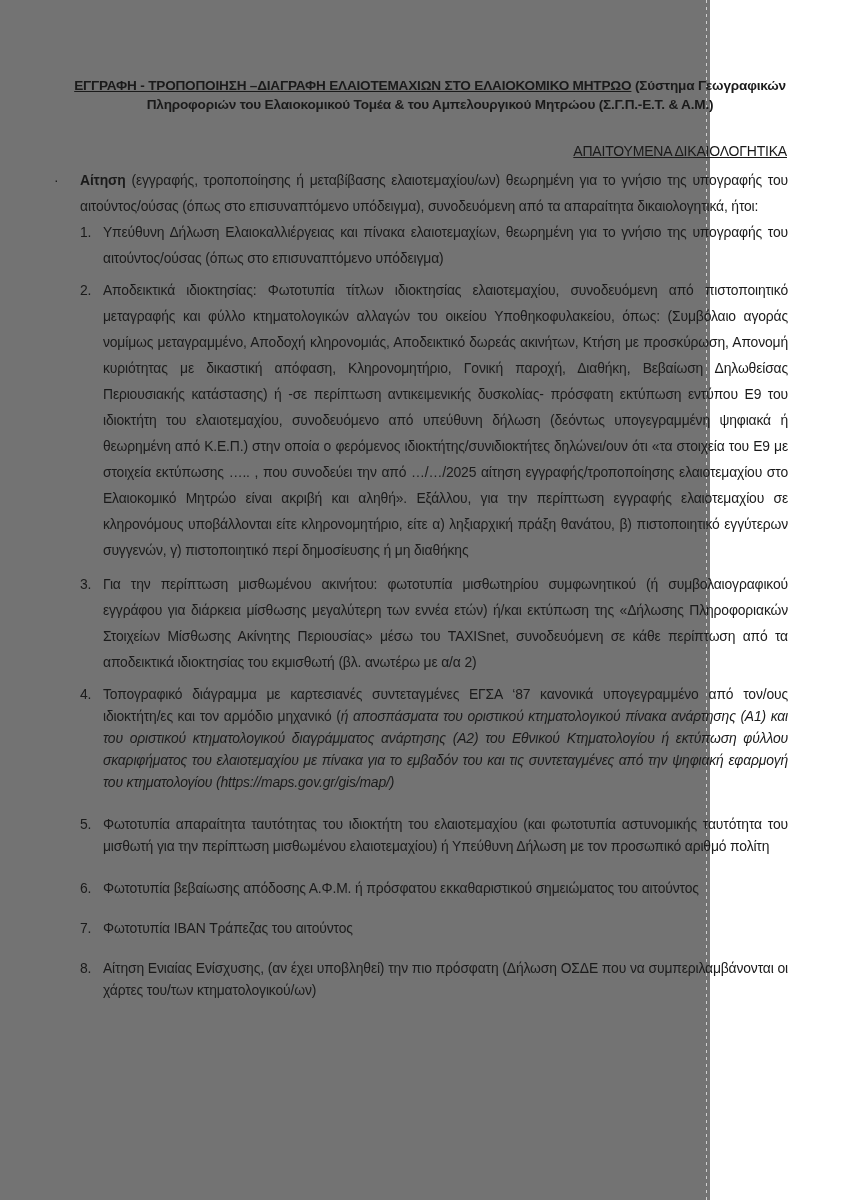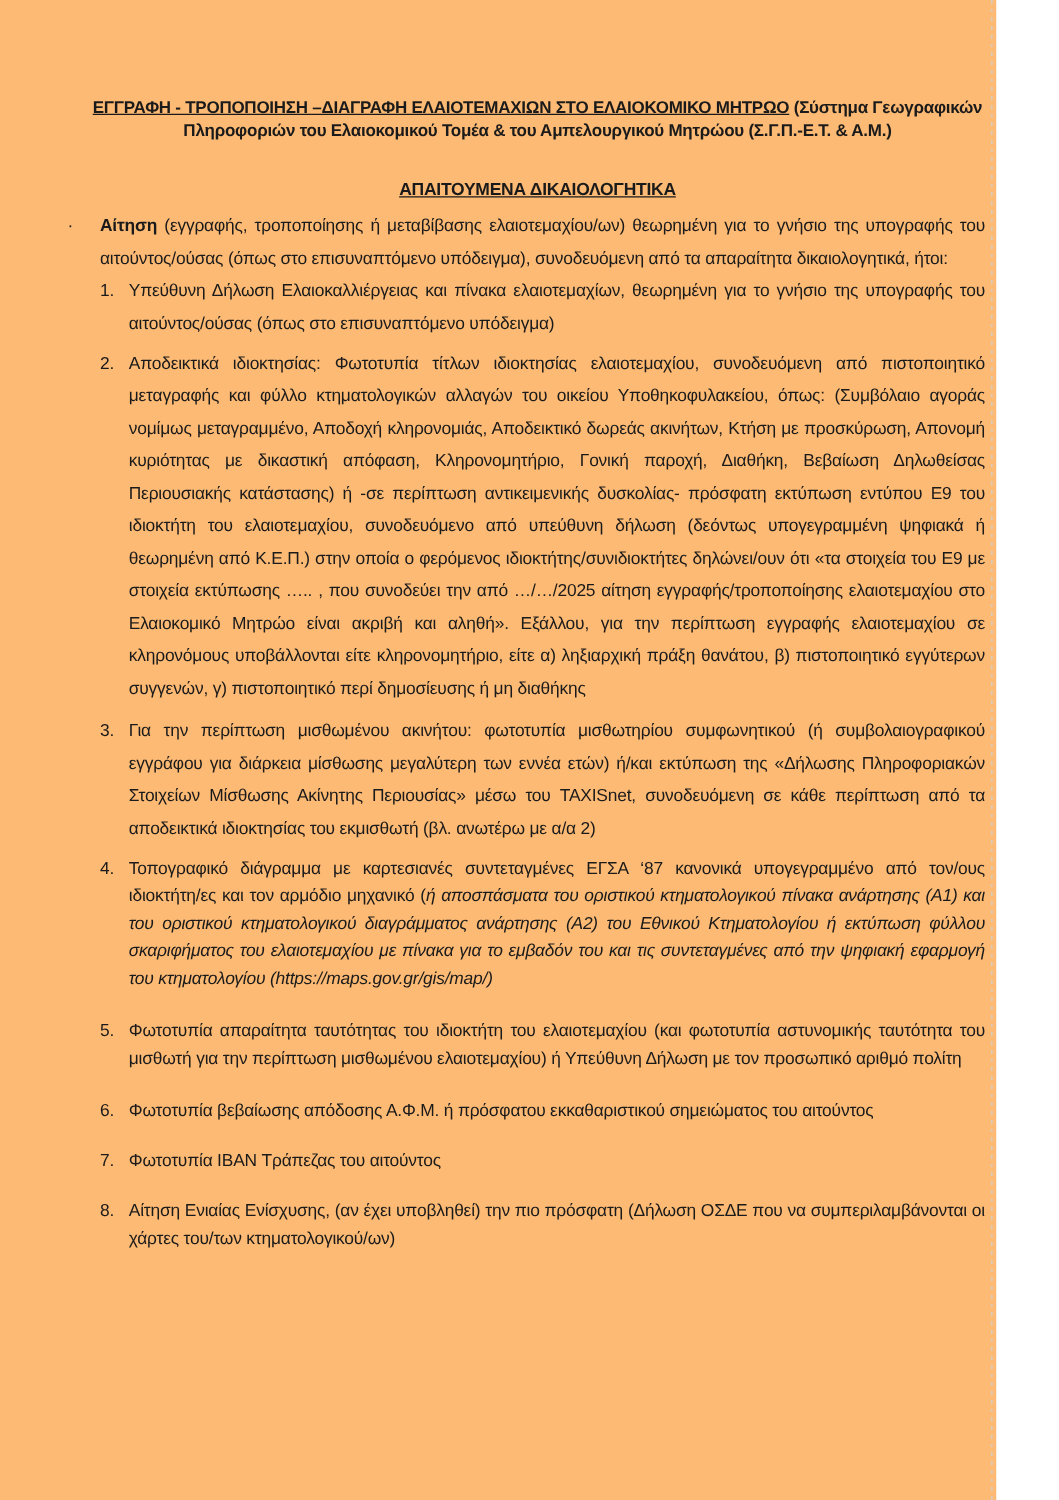--- a/index.html
+++ b/index.html
@@ -1,25 +1,25 @@
 <!DOCTYPE html>
 <html><head>
 <meta charset="utf-8">
 <style>
   html, body { margin: 0; padding: 0; background: #ffffff; }
   body { width: 847px; height: 1200px; position: relative; overflow: hidden;
          font-family: "Liberation Sans", sans-serif; color: #1a1a1a; }
-  .page { position: absolute; left: 0; top: 0; width: 797px; height: 1200px; background: #fdba74; }
+  .page { position: absolute; left: 0; top: 0; width: 710px; height: 1200px; background: #737373; }
   .right-edge { position: absolute; right: 3px; top: 0; width: 1px; height: 1200px;
                 background: repeating-linear-gradient(to bottom, #cfcfcf 0 3px, transparent 3px 7px); }
   .title { position: absolute; left: 60px; width: 740px; top: 76px; text-align: center;
            font-weight: bold; font-size: 13.6px; line-height: 19px; letter-spacing: -0.2px; }
   .title .u { text-decoration: underline; }
-  .subtitle { position: absolute; left: 60px; width: 740px; top: 143px; text-align: center;
-              font-weight: bold; font-size: 14px; text-decoration: underline; letter-spacing: -0.2px; }
+  .subtitle { position: absolute; left: 47px; width: 740px; top: 143px; text-align: right;
+              font-weight: normal; font-size: 14px; text-decoration: underline; letter-spacing: -0.2px; }
   .body { position: absolute; left: 80px; width: 708px; top: 167px; font-size: 13.9px; letter-spacing: -0.15px; }
   .intro { line-height: 26px; text-align: justify; margin: 0 0 0 0; text-indent: -13px; padding-left: 0; }
   .intro .dot { display: inline-block; width: 13px; }
   ol { list-style: none; margin: 0; padding: 0; }
   li { position: relative; padding-left: 23px; text-align: justify; }
   li .num { position: absolute; left: 0; top: 0; }
   .lh26 { line-height: 26px; }
   .lh22 { line-height: 22px; }
   .u { }
   .it { font-style: italic; margin-top: 21px; }

